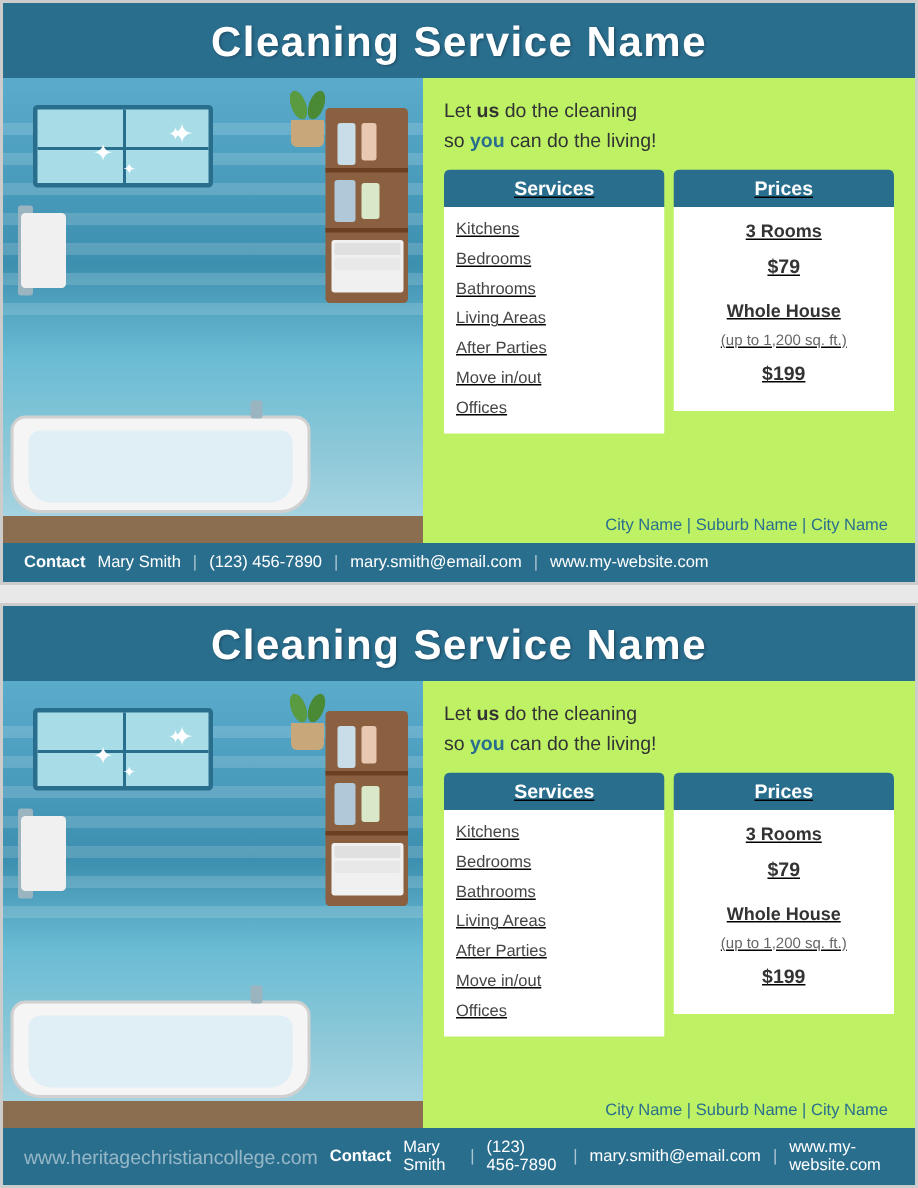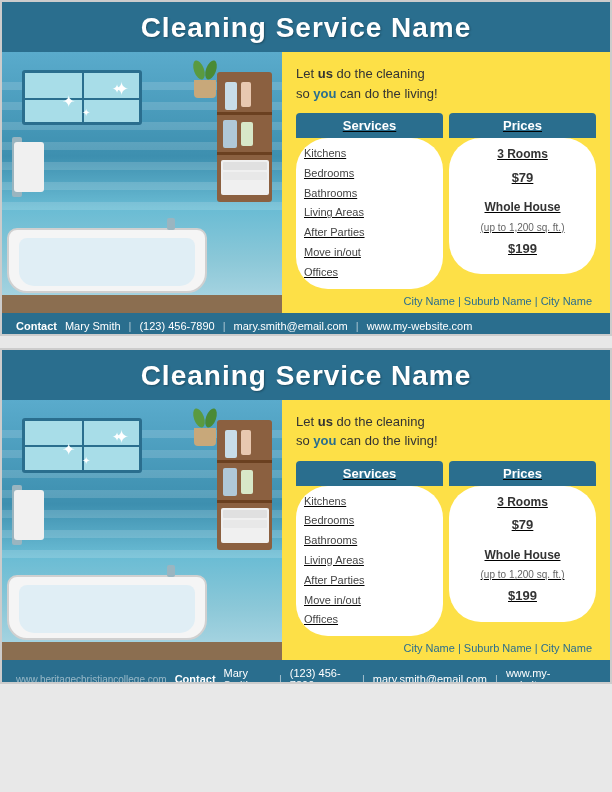--- a/index.html
+++ b/index.html
@@ -6,21 +6,21 @@
     body {
       width: 612px;
       height: 792px;
       font-family: Arial, sans-serif;
       background: #e8e8e8;
       overflow: hidden;
     }
 
     .page {
       width: 612px;
-      height: 684px;
+      height: 792px;
       display: flex;
       flex-direction: column;
       gap: 0;
     }
 
     .flyer {
       width: 100%;
       height: 390px;
       background: #fff;
       border: 2px solid #ccc;
@@ -244,21 +244,21 @@
       height: 18px;
       background: #8b6e50;
     }
 
     
     .flyer-content {
       flex: 1;
       padding: 12px 14px 6px 14px;
       display: flex;
       flex-direction: column;
-      background: #fde047;
+      background: #bef264;
     }
 
     .tagline {
       font-size: 13px;
       color: #333;
       line-height: 1.5;
       margin-bottom: 10px;
       text-align: left;
     }
 
@@ -289,21 +289,20 @@
       padding: 5px 0;
       font-size: 13px;
     }
 
     .box-body {
       background: #fff;
       padding: 6px 8px;
       font-size: 11px;
       color: #444;
       line-height: 1.8;
-      border-radius: 32px;
     }
 
     .prices-box .box-body {
       text-align: center;
     }
 
     .price-item {
       margin-bottom: 8px;
     }
 
@@ -591,21 +590,21 @@
 
             </div>
           </div>
         </div>
 
         <div class="city-row">City Name | Suburb Name | City Name</div>
       </div>
     </div>
 
     <div class="flyer-footer">
-      <span class="watermark" style="position:static;font-size:10px;color:rgba(255,255,255,0.5);">www.heritagechristiancollege.com</span>
+      <span class="watermark" style="position:static;font-size:13px;color:rgba(255,255,255,0.5);">www.heritagechristiancollege.com</span>
       <span class="contact-label">Contact</span>
       <span>Mary Smith</span>
       <span class="footer-sep">|</span>
       <span>(123) 456-7890</span>
       <span class="footer-sep">|</span>
       <span>mary.smith@email.com</span>
       <span class="footer-sep">|</span>
       <span>www.my-website.com</span>
     </div>
   </div>

